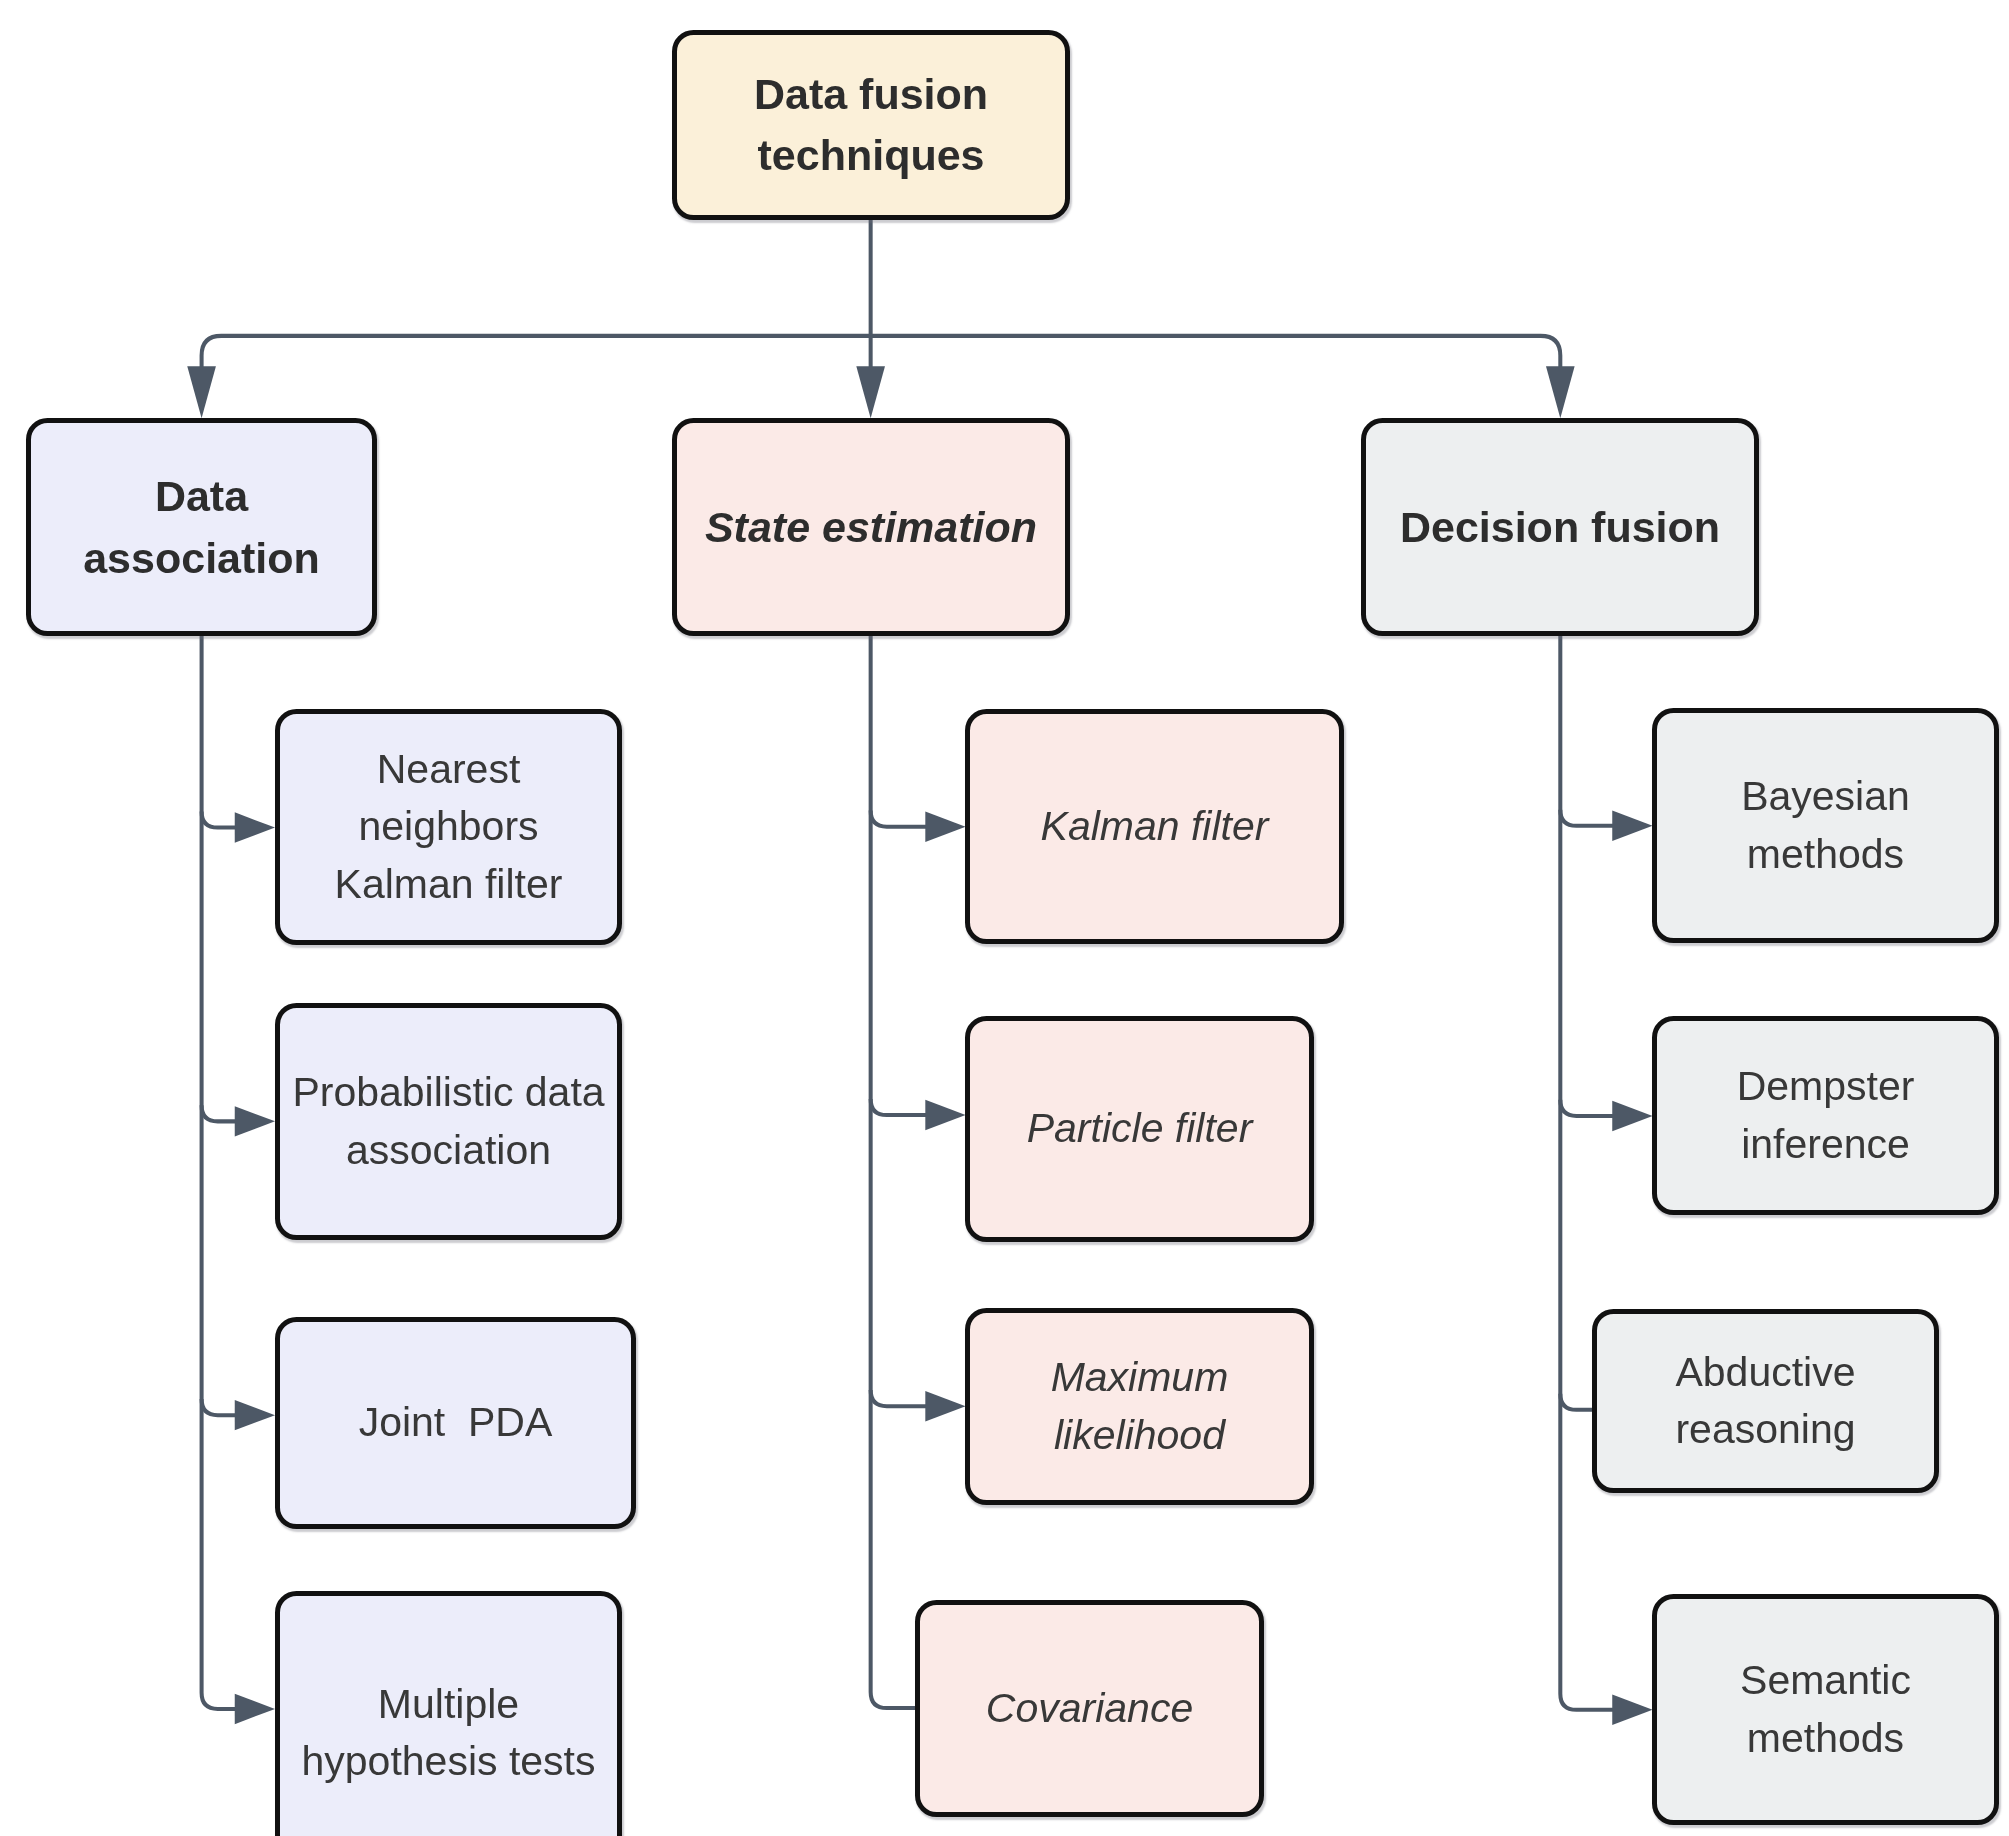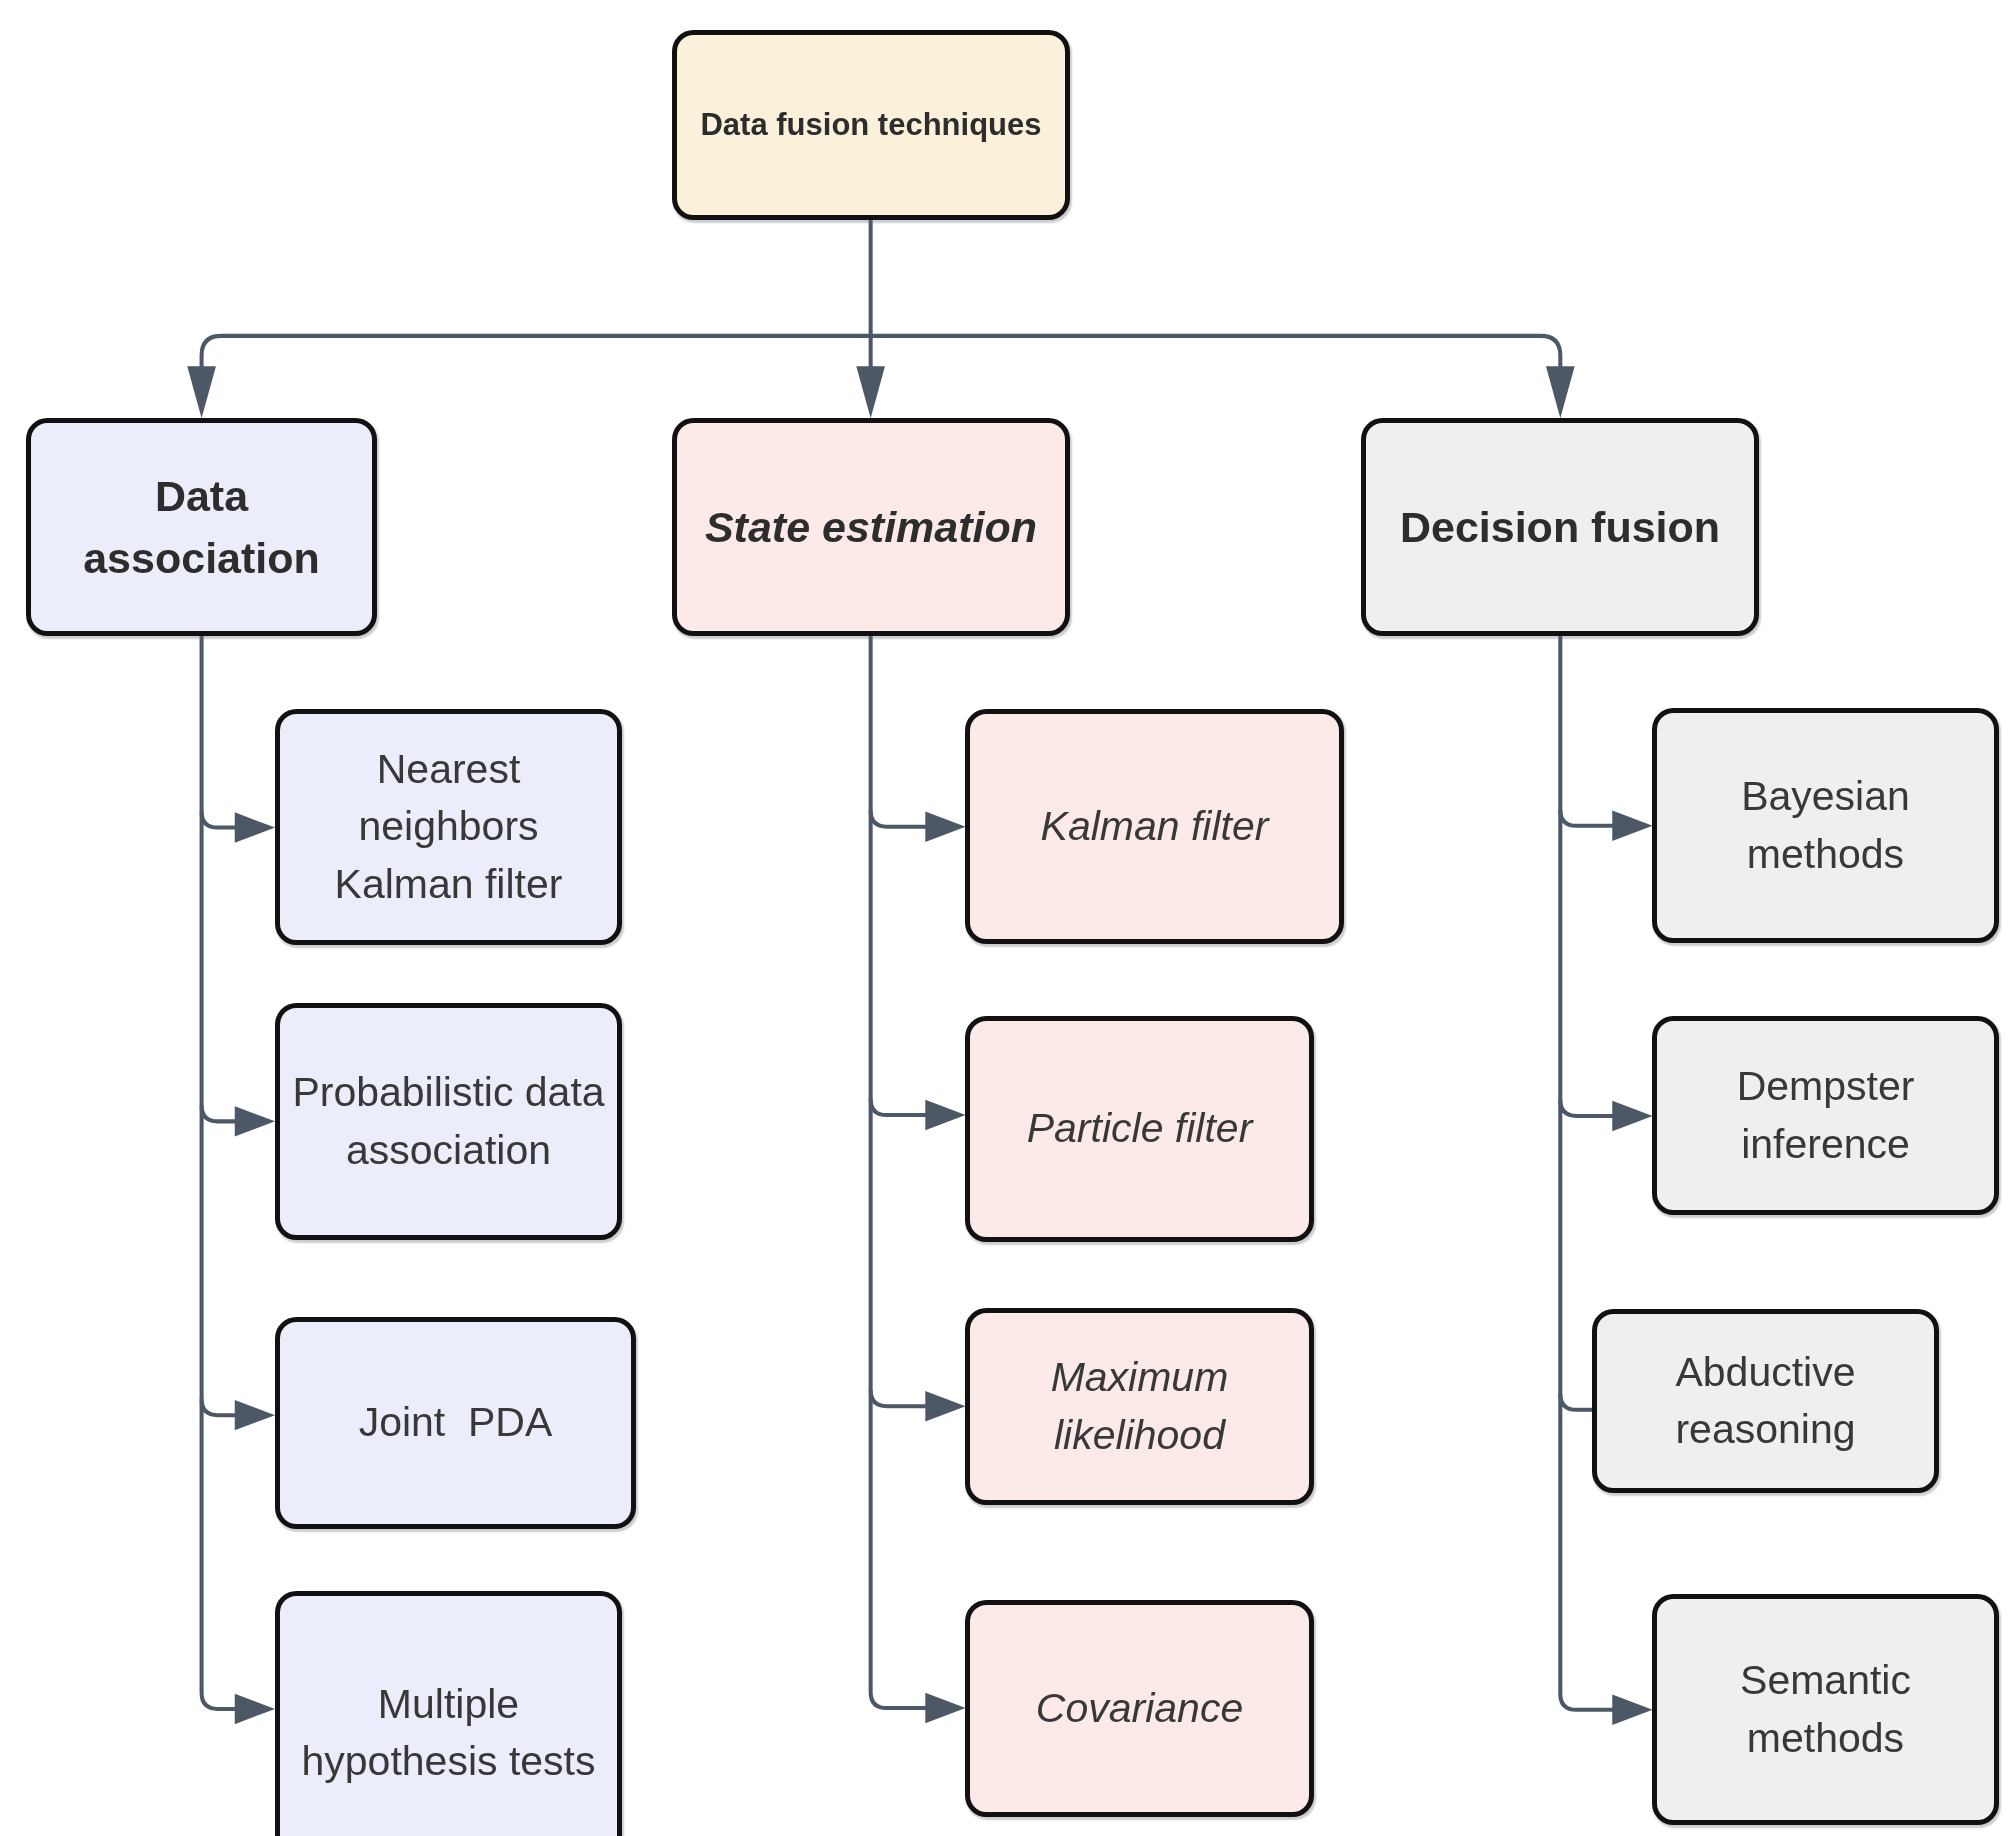--- a/index.html
+++ b/index.html
@@ -49,21 +49,21 @@
     box-shadow:1.8px 2.7px 1.8px rgba(110,110,120,0.35);
     color:var(--text);
   }
   .node .label{
     white-space:pre-wrap;
     word-break:normal;
   }
   .lvl-top{
     background:var(--root-bg);
     font-weight:bold;
-    font-size:31px;
+    font-size:43px;
     line-height:1.4;
     color:#2d2d2d;
   }
   .lvl-branch{
     font-weight:bold;
     font-size:43px;
     line-height:1.45;
     color:#2d2d2d;
   }
   .lvl-child{
@@ -147,21 +147,21 @@
 
   <div class="node lvl-child b2" style="left:965px;top:709px;width:379px;height:235px">
     <span class="label">Kalman filter</span>
   </div>
   <div class="node lvl-child b2" style="left:965px;top:1016px;width:349px;height:226px">
     <span class="label">Particle filter</span>
   </div>
   <div class="node lvl-child b2" style="left:965px;top:1308px;width:349px;height:197px">
     <span class="label">Maximum likelihood</span>
   </div>
-  <div class="node lvl-child b2" style="left:965px;top:1600px;width:349px;height:217px">
+  <div class="node lvl-child b2" style="left:915px;top:1600px;width:349px;height:217px">
     <span class="label">Covariance</span>
   </div>
 
   <div class="node lvl-child b3" style="left:1652px;top:708px;width:347px;height:235px">
     <span class="label">Bayesian methods</span>
   </div>
   <div class="node lvl-child b3" style="left:1652px;top:1016px;width:347px;height:199px">
     <span class="label">Dempster inference</span>
   </div>
   <div class="node lvl-child b3" style="left:1592px;top:1309px;width:347px;height:184px">

